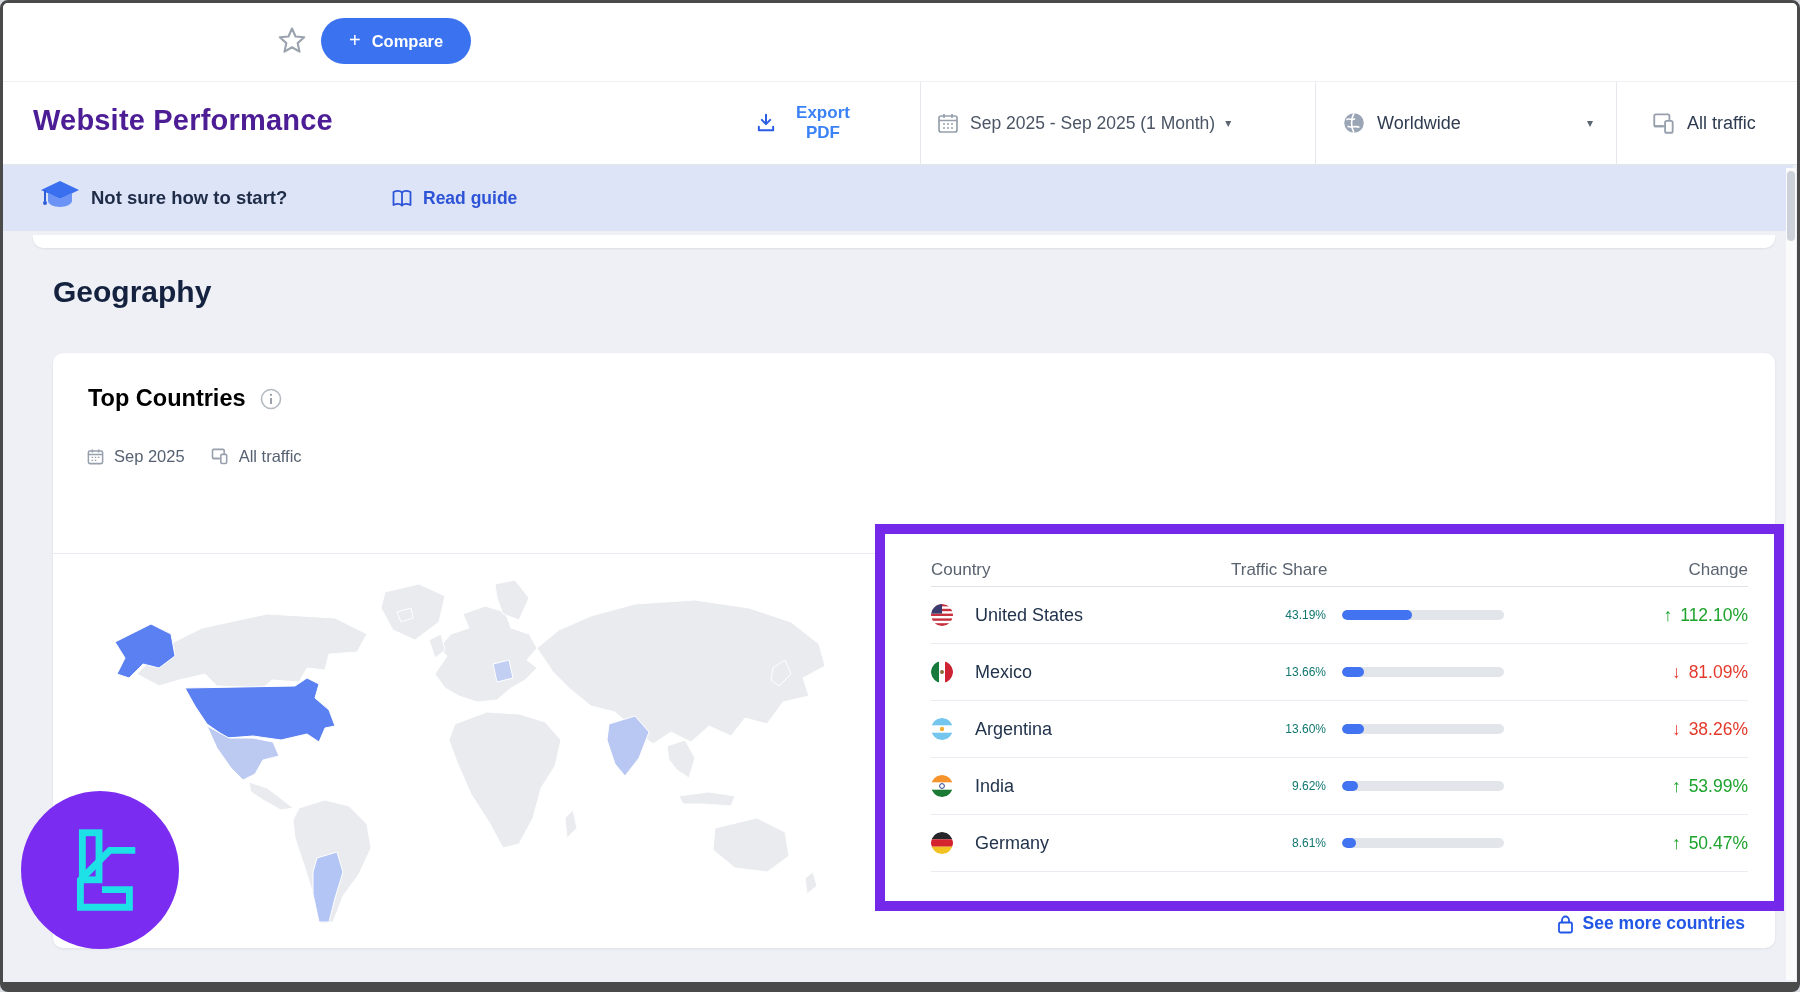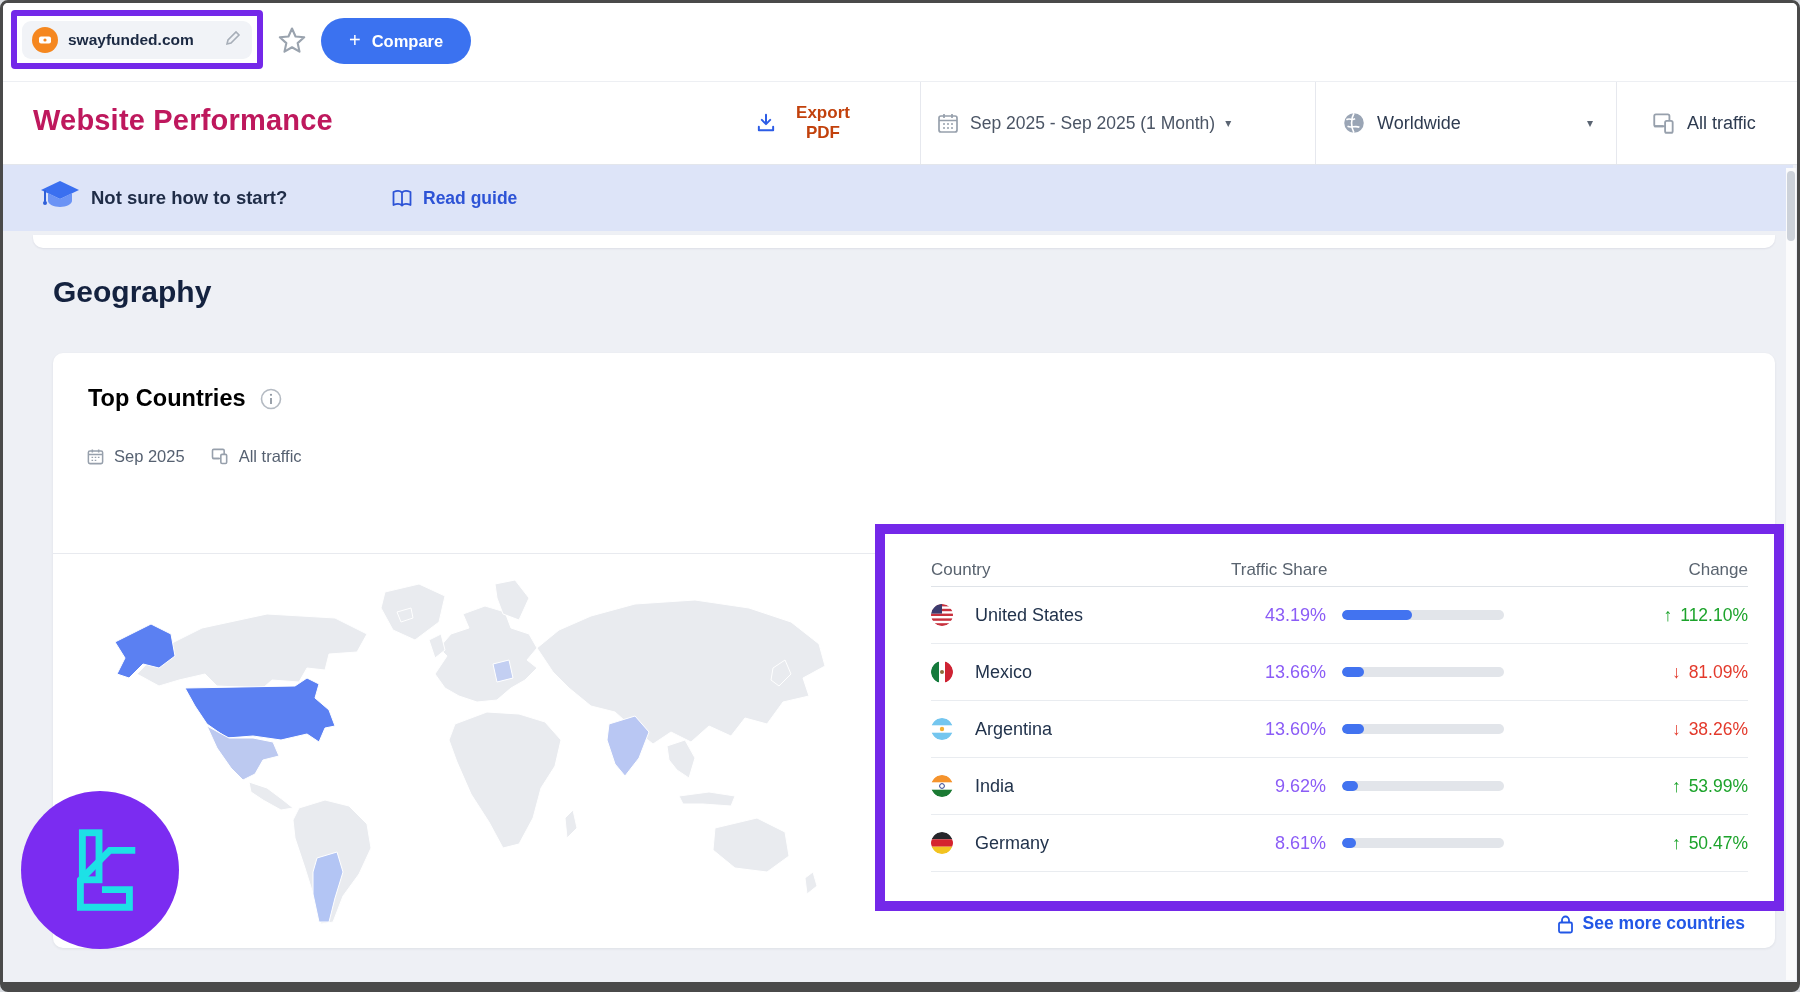--- a/index.html
+++ b/index.html
@@ -17,25 +17,25 @@
   .pencil { margin-left:auto; flex:none; }
   .star-btn { position:absolute; left:272px; top:21px; width:34px; height:34px; cursor:pointer; }
   .compare-btn { position:absolute; left:318px; top:15px; height:46px; padding:0 28px; border:none;
       border-radius:23px; background:#3b72f0; color:#fff; font-size:16.5px; font-weight:bold;
       display:flex; align-items:center; gap:11px; cursor:pointer; font-family:inherit; }
   .compare-plus { font-size:20px; font-weight:normal; margin-top:-2px; }
 
   
   .header { position:absolute; left:0; top:78px; width:100%; height:84px; background:#fff;
       border-top:1px solid #edeff3; border-bottom:1px solid #e3e6ec; }
-  .page-title { position:absolute; left:30px; top:22px; font-size:29px; font-weight:600; color:#be185d; letter-spacing:.2px; }
+  .page-title { position:absolute; left:30px; top:22px; font-size:29px; font-weight:600; color:#4c1d95; letter-spacing:.2px; }
   .hsep { position:absolute; top:0; bottom:0; width:1px; background:#e6e8ee; }
   .hgroup { position:absolute; top:0; height:100%; display:flex; align-items:center; gap:10px; cursor:pointer; }
   .export-group { left:752px; }
-  .export-label { width:72px; text-align:center; font-size:17px; font-weight:bold; color:#c2410c; line-height:1.2; }
+  .export-label { width:72px; text-align:center; font-size:17px; font-weight:bold; color:#3b82f6; line-height:1.2; }
   .date-group { left:933px; color:#4b5565; font-size:17.5px; }
   .region-group { left:1338px; width:252px; color:#2e3b50; font-size:18px; }
   .traffic-group { left:1648px; color:#2e3b50; font-size:18px; }
   .caret { font-size:12px; color:#5a6472; }
   .region-caret { margin-left:auto; }
 
   
   .banner { position:absolute; left:0; top:162px; width:1790px; height:66px; background:#dde4f8;
       display:flex; align-items:center; }
   .cap-icon { position:absolute; left:36px; }
@@ -64,57 +64,41 @@
   .table-highlight { position:absolute; left:822px; top:171px; width:909px; height:387px;
       border:10px solid #7428e9; background:#fff; padding:23px 26px 0 46px; }
   .tbl-head { display:grid; grid-template-columns:300px 95px 180px 1fr 140px; align-items:center;
       height:30px; font-size:17px; color:#59636f; border-bottom:1px solid #dfe3e8; padding-bottom:4px; }
   .th-share { grid-column:2 / 4; }
   .th-change { grid-column:5; text-align:right; }
   .trow { display:grid; grid-template-columns:300px 95px 180px 1fr 140px; align-items:center;
       height:57px; border-bottom:1px solid #e9ecf0; }
   .cell-country { display:flex; align-items:center; gap:22px; font-size:18px; color:#22334c; }
   .flag { width:22px; height:22px; border-radius:50%; overflow:hidden; flex:none; }
-  .cell-share { text-align:right; font-size:18px; color:#8b5cf6; }
+  .cell-share { text-align:right; font-size:12px; color:#0f766e; }
   .cell-bar { padding-left:16px; }
   .bar-track { width:162px; height:10px; background:#e2e5ea; border-radius:5px; overflow:hidden; }
   .bar-fill { height:100%; background:#4273f0; border-radius:5px; }
   .cell-change { grid-column:5; display:flex; justify-content:flex-end; align-items:center; gap:8px;
       font-size:17.5px; font-weight:500; }
   .chg-up { color:#1ca32b; } .chg-down { color:#e3392b; }
 
   .see-more { position:absolute; right:30px; top:560px; display:flex; align-items:center; gap:9px;
       color:#2257e6; font-size:17.5px; font-weight:bold; cursor:pointer; }
 
   
   .logo { position:absolute; left:18px; top:788px; width:158px; height:158px; border-radius:50%;
       background:#7b2cf1; display:flex; align-items:center; justify-content:center; }
 </style>
 </head>
 <body>
 
 <div class="frame">
 
   <div class="topbar">
-    <div class="domain-highlight">
-      <div class="domain-chip">
-        <span class="favicon">
-          <svg width="14" height="14" viewBox="0 0 14 14">
-              <rect x="1" y="3.5" width="12" height="7" rx="2" fill="#fff"></rect>
-              <circle cx="7" cy="7" r="1.6" fill="#f5871f"></circle>
-            </svg>
-        </span>
-        <span class="domain-text">swayfunded.com</span>
-        <span class="pencil">
-          <svg width="18" height="18" viewBox="0 0 18 18">
-              <path d="M3 15 l1-4 8-8 3 3-8 8 z M12 3 l3 3" fill="none" stroke="#a7aeb8" stroke-width="1.6"></path>
-            </svg>
-        </span>
-      </div>
-    </div>
     <span class="star-btn">
       <svg width="34" height="34" viewBox="0 0 24 24">
           <path d="M12 3.2 l2.5 5.6 6.1 .6-4.6 4.1 1.3 6-5.3-3.1-5.3 3.1 1.3-6-4.6-4.1 6.1-.6z" fill="#fff" stroke="#9aa3ae" stroke-width="1.5" stroke-linejoin="round"></path>
         </svg>
     </span>
     <button class="compare-btn">
       <span class="compare-plus">+</span>
       <span>Compare</span>
     </button>
   </div>

